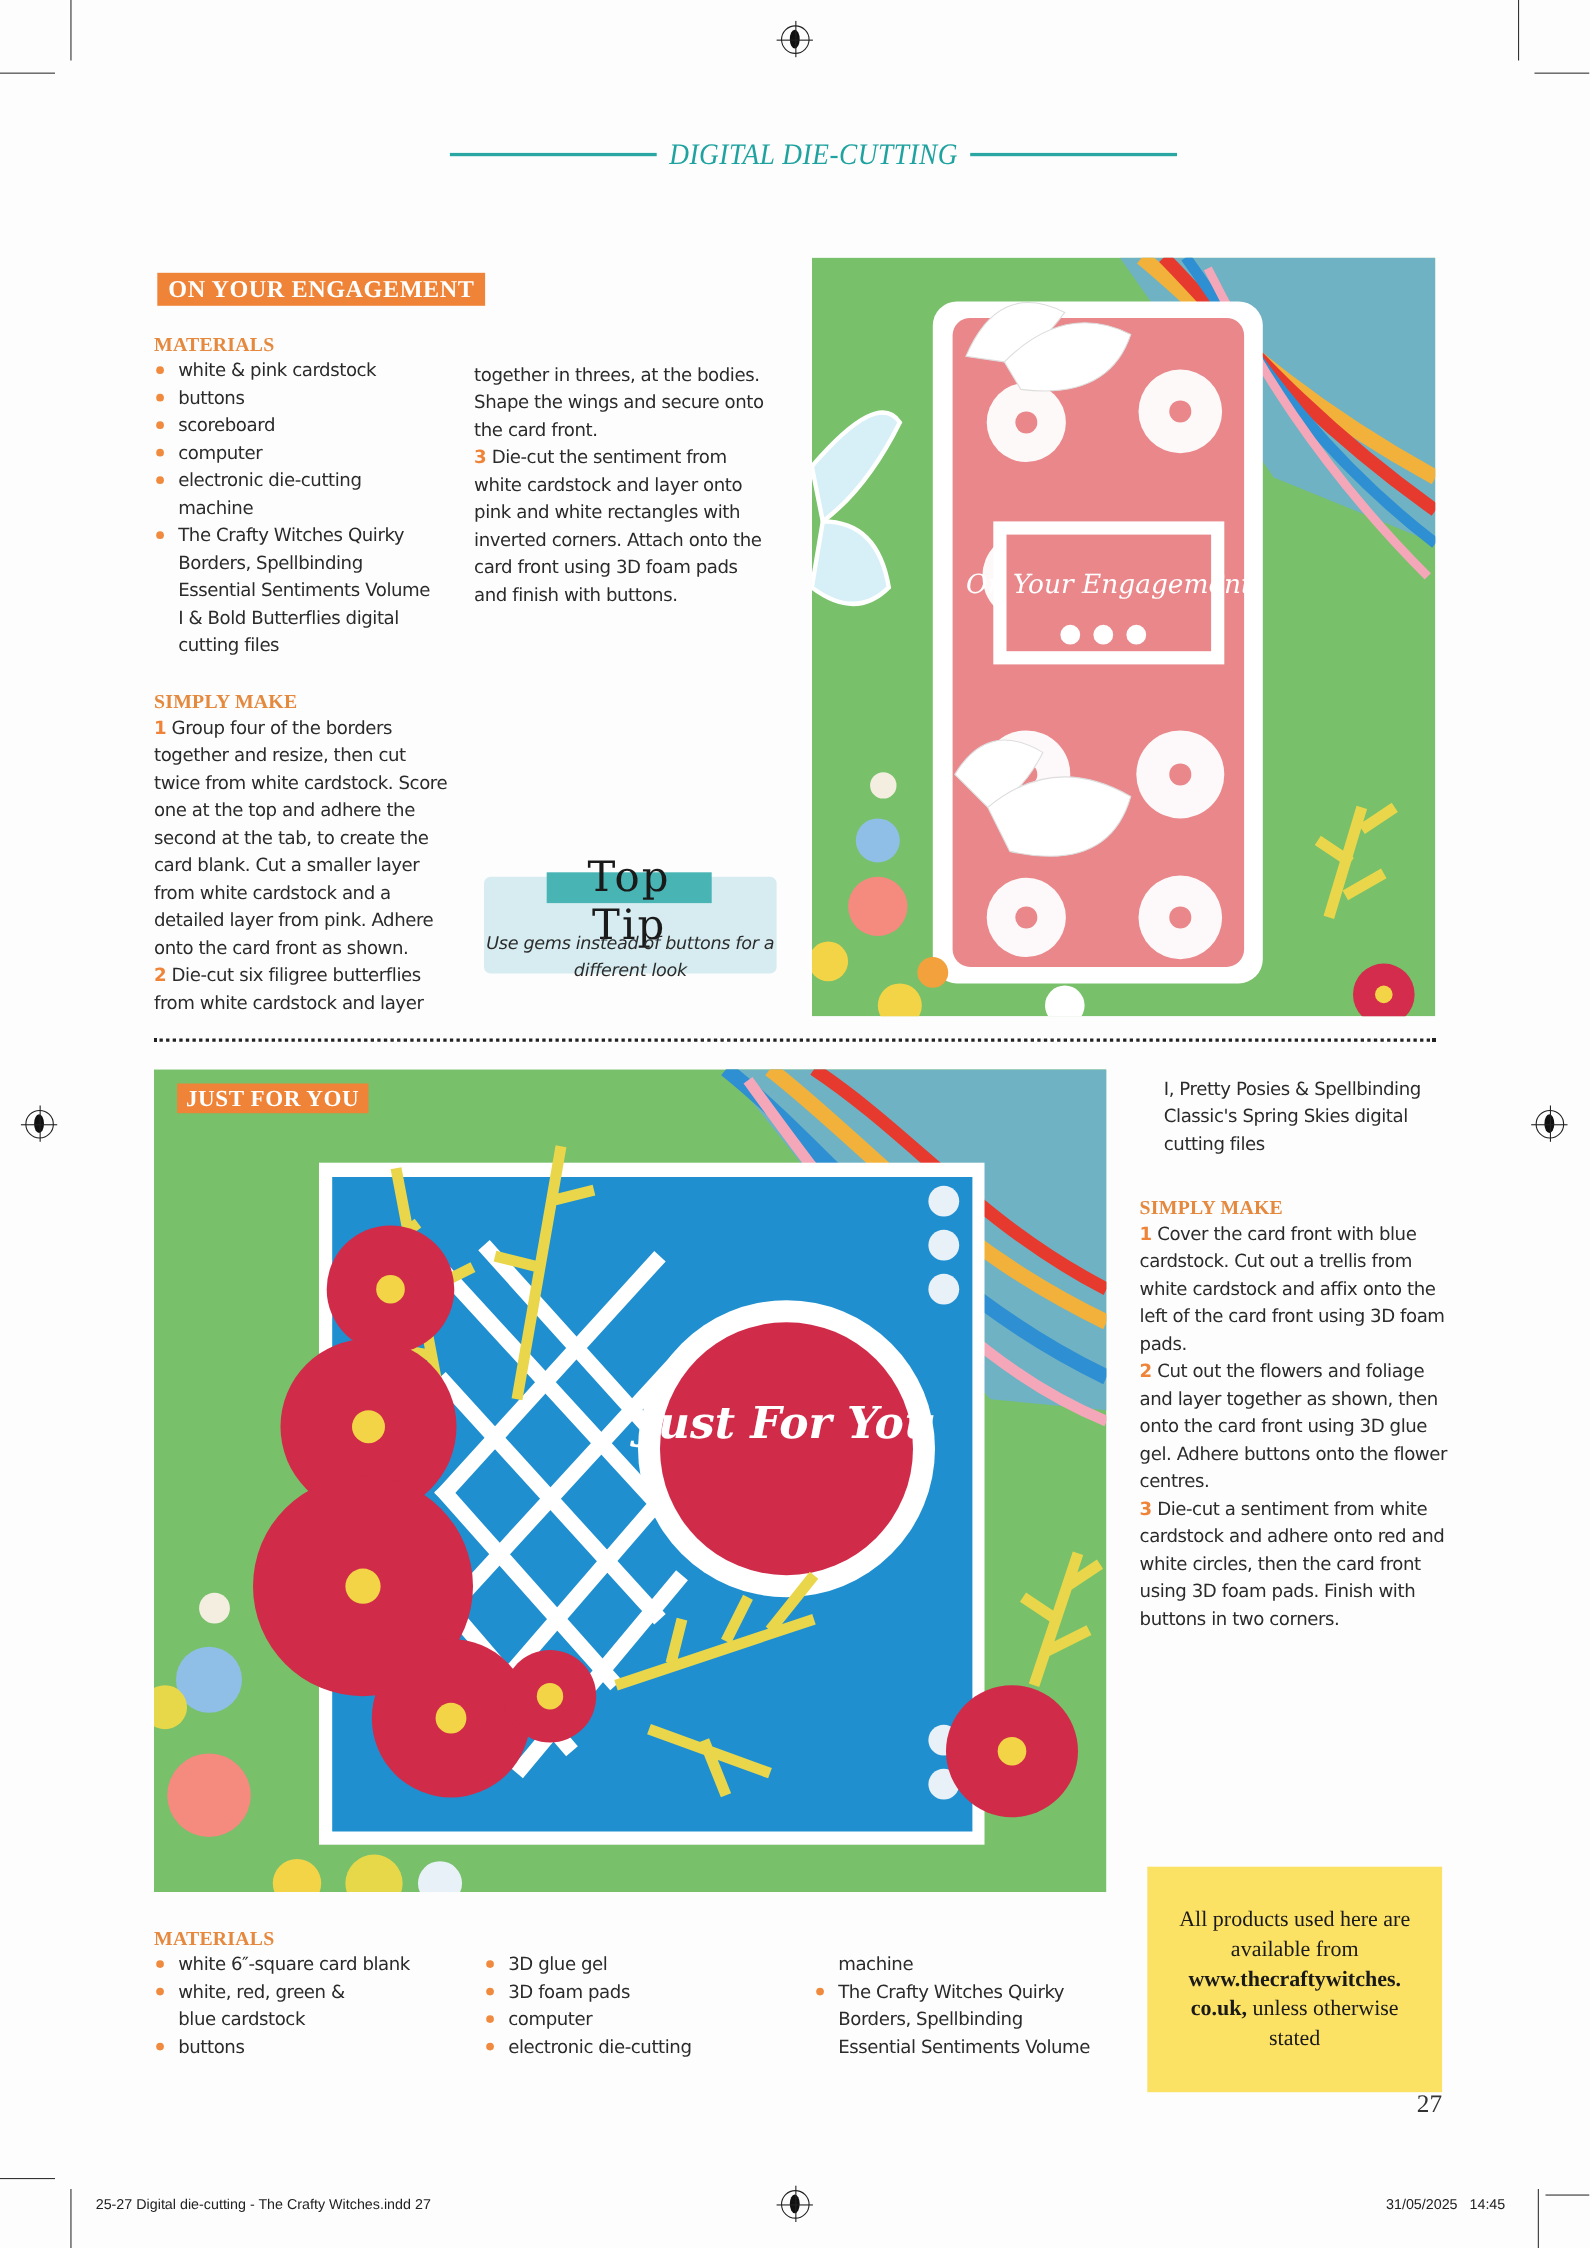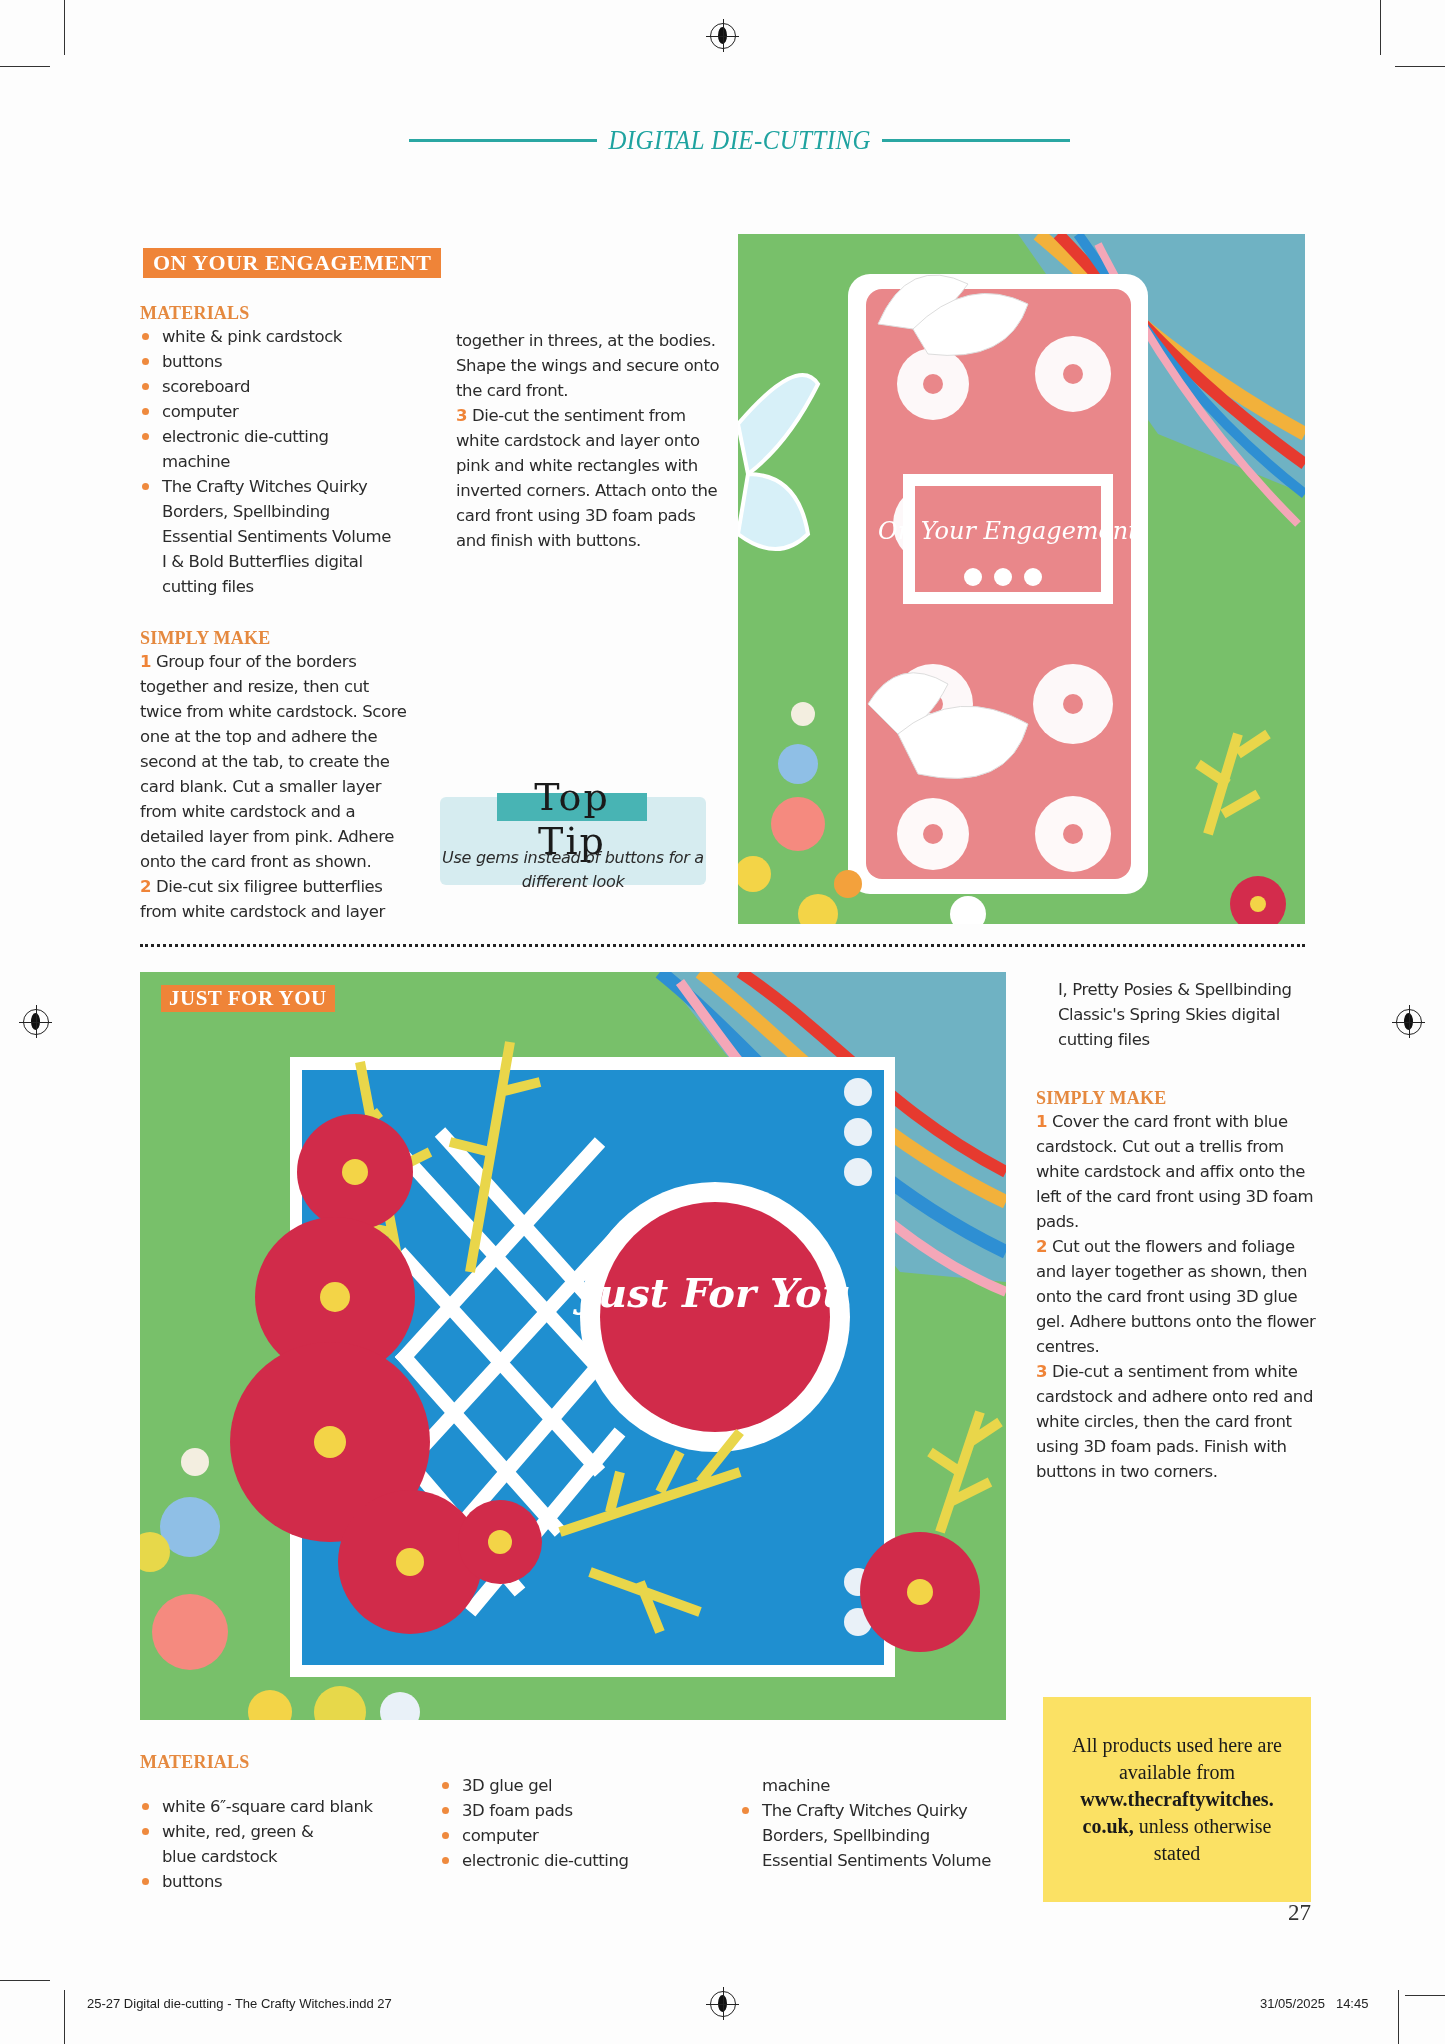--- a/index.html
+++ b/index.html
@@ -85,21 +85,21 @@
     <li style="width:260px;">The Crafty Witches Quirky Borders, Spellbinding Essential Sentiments Volume I &amp; Bold Butterflies digital cutting files</li>
   </ul>
 </div>
 
 <div style="position:absolute;left:140px;top:628px;width:270px;">
   <div class="section-head">SIMPLY MAKE</div>
   <p class="body-text"><span class="num">1</span> <span>Group four of the borders together and resize, then cut twice from white cardstock. Score one at the top and adhere the second at the tab, to create the card blank. Cut a smaller layer from white cardstock and a detailed layer from pink. Adhere onto the card front as shown.</span></p>
   <p class="body-text"><span class="num">2</span> <span>Die-cut six filigree butterflies from white cardstock and layer</span></p>
 </div>
 
-<div style="position:absolute;left:456px;top:328px;width:270px;">
+<div style="position:absolute;left:431px;top:328px;width:270px;">
   <p class="body-text">together in threes, at the bodies. Shape the wings and secure onto the card front.</p>
   <p class="body-text"><span class="num">3</span> <span>Die-cut the sentiment from white cardstock and layer onto pink and white rectangles with inverted corners. Attach onto the card front using 3D foam pads and finish with buttons.</span></p>
 </div>
 
 <div class="tip"></div>
 <div class="tip-title">
   <div class="bar"></div>
   <div class="script">Top Tip</div>
 </div>
 <div class="tip-text">Use gems instead of buttons for a different look</div>
@@ -228,21 +228,21 @@
   <p class="body-text" style="padding-left:22px;">I, Pretty Posies &amp; Spellbinding Classic's Spring Skies digital cutting files</p>
   <div class="section-head" style="margin-top:36px;">SIMPLY MAKE</div>
   <p class="body-text"><span class="num">1</span> <span>Cover the card front with blue cardstock. Cut out a trellis from white cardstock and affix onto the left of the card front using 3D foam pads.</span></p>
   <p class="body-text"><span class="num">2</span> <span>Cut out the flowers and foliage and layer together as shown, then onto the card front using 3D glue gel. Adhere buttons onto the flower centres.</span></p>
   <p class="body-text"><span class="num">3</span> <span>Die-cut a sentiment from white cardstock and adhere onto red and white circles, then the card front using 3D foam pads. Finish with buttons in two corners.</span></p>
 </div>
 
 <div style="position:absolute;left:140px;top:1752px;width:880px;">
   <div class="section-head">MATERIALS</div>
   <div style="display:flex;">
-    <ul class="mat body-text" style="width:300px;margin-top:21px;">
+    <ul class="mat body-text" style="width:300px;">
       <li>white 6″-square card blank</li>
       <li style="width:200px;">white, red, green &amp; blue cardstock</li>
       <li>buttons</li>
     </ul>
     <ul class="mat body-text" style="width:300px;">
       <li>3D glue gel</li>
       <li>3D foam pads</li>
       <li>computer</li>
       <li>electronic die-cutting</li>
     </ul>

